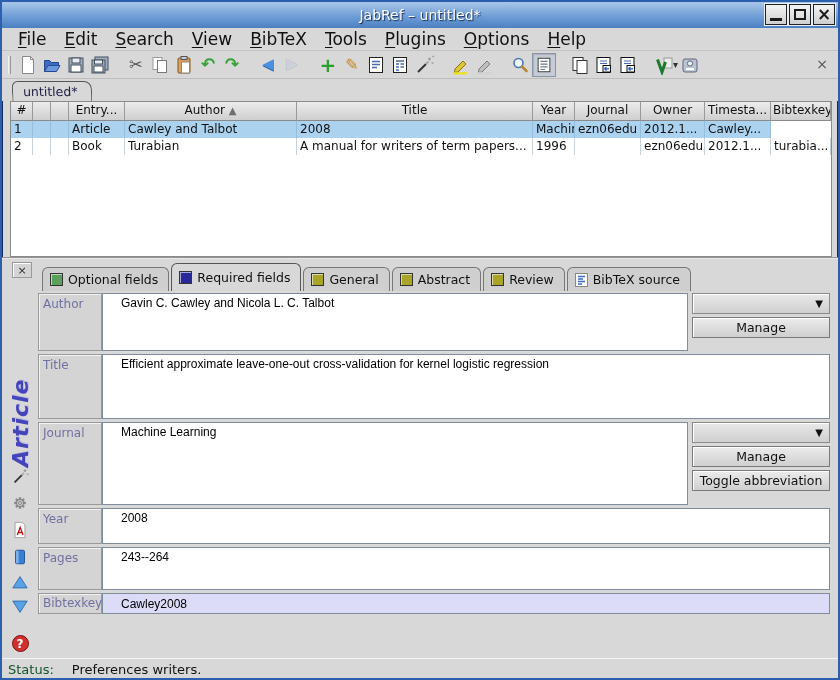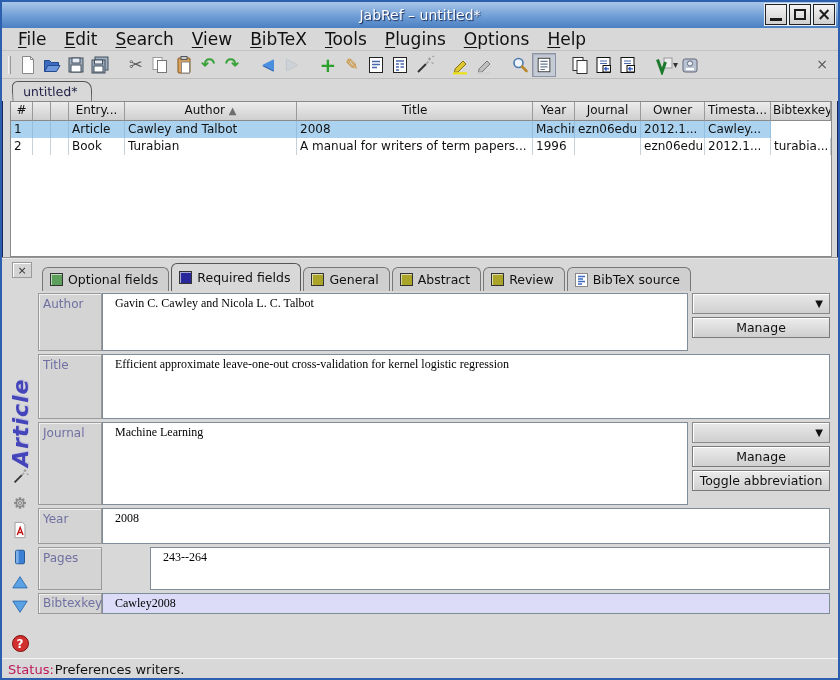--- a/index.html
+++ b/index.html
@@ -76,36 +76,36 @@
   .strip-icons { margin-top:auto; display:flex; flex-direction:column; align-items:center; gap:9px; }
   .help-badge { width:17px; height:17px; border-radius:50%; background:#d22f2f; border:1px solid #7d1010; color:#fff;
                 font-weight:bold; font-size:12px; display:flex; align-items:center; justify-content:center; margin-top:12px; }
 
   .fields { flex:1 1 auto; display:flex; flex-direction:column; gap:3px; padding:2px 8px 4px 0; }
   .frow { display:flex; align-items:stretch; }
   .flabel { width:64px; flex:0 0 64px; background:#d4d4d4; border:1px solid #9a9a9a; box-shadow:1px 1px 0 #f2f2f2 inset;
             color:#7070a2; font-size:12px; padding:3px 4px; }
   .fval { flex:1 1 auto; }
   .fval textarea, .fval input[type=text] { width:100%; height:100%; border:1px solid #7f8c9a; background:#fff;
-            font-family:Liberation Serif, serif; font-size:12px; padding:2px 12px; resize:none; outline:none; }
+            font-family:Liberation Sans, sans-serif; font-size:12px; padding:2px 18px; resize:none; outline:none; }
   .fctrl { width:142px; flex:0 0 142px; display:flex; flex-direction:column; gap:3px; padding-left:4px; }
   .combo { height:21px; background:linear-gradient(#e9e9e9,#cfcfcf); border:1px solid #8a8a8a;
            box-shadow:1px 1px 0 #fff inset; display:flex; align-items:center; justify-content:flex-end; padding-right:6px; }
   .combo .arrow { font-size:10px; color:#111; }
   .pushbtn { height:21px; background:linear-gradient(#ececec,#cfcfcf); border:1px solid #7a7a7a;
              box-shadow:1px 1px 0 #fff inset; font-size:12.5px; display:flex; align-items:center; justify-content:center; }
   .key-input { background:#dcdcf8 !important; }
   .r-author { height:58px; } .r-title { height:65px; } .r-journal { height:83px; }
-  .r-year { height:36px; } .r-volume { height:36px; } .r-pages { height:43px;gap:48px; } .r-key { height:21px; }
+  .r-year { height:36px; } .r-volume { height:36px; } .r-pages { height:43px; } .r-key { height:21px; }
   .r-key .flabel { padding-top:2px; }
 
   
   .statusbar { height:22px; flex:0 0 22px; background:#d8d8d8; border-top:1px solid #f4f4f4; box-shadow:0 1px 0 #9a9a9a;
                display:flex; align-items:center; padding-left:6px; font-size:13px; }
-  .status-label { color:#be185d; margin-right:1px; }
+  .status-label { color:#14532d; margin-right:18px; }
 
   svg { display:block; }
 </style>
 </head>
 <body>
 
 <div class="window">
 
   <div class="titlebar">
     <span class="title-text">JabRef – untitled*</span>

